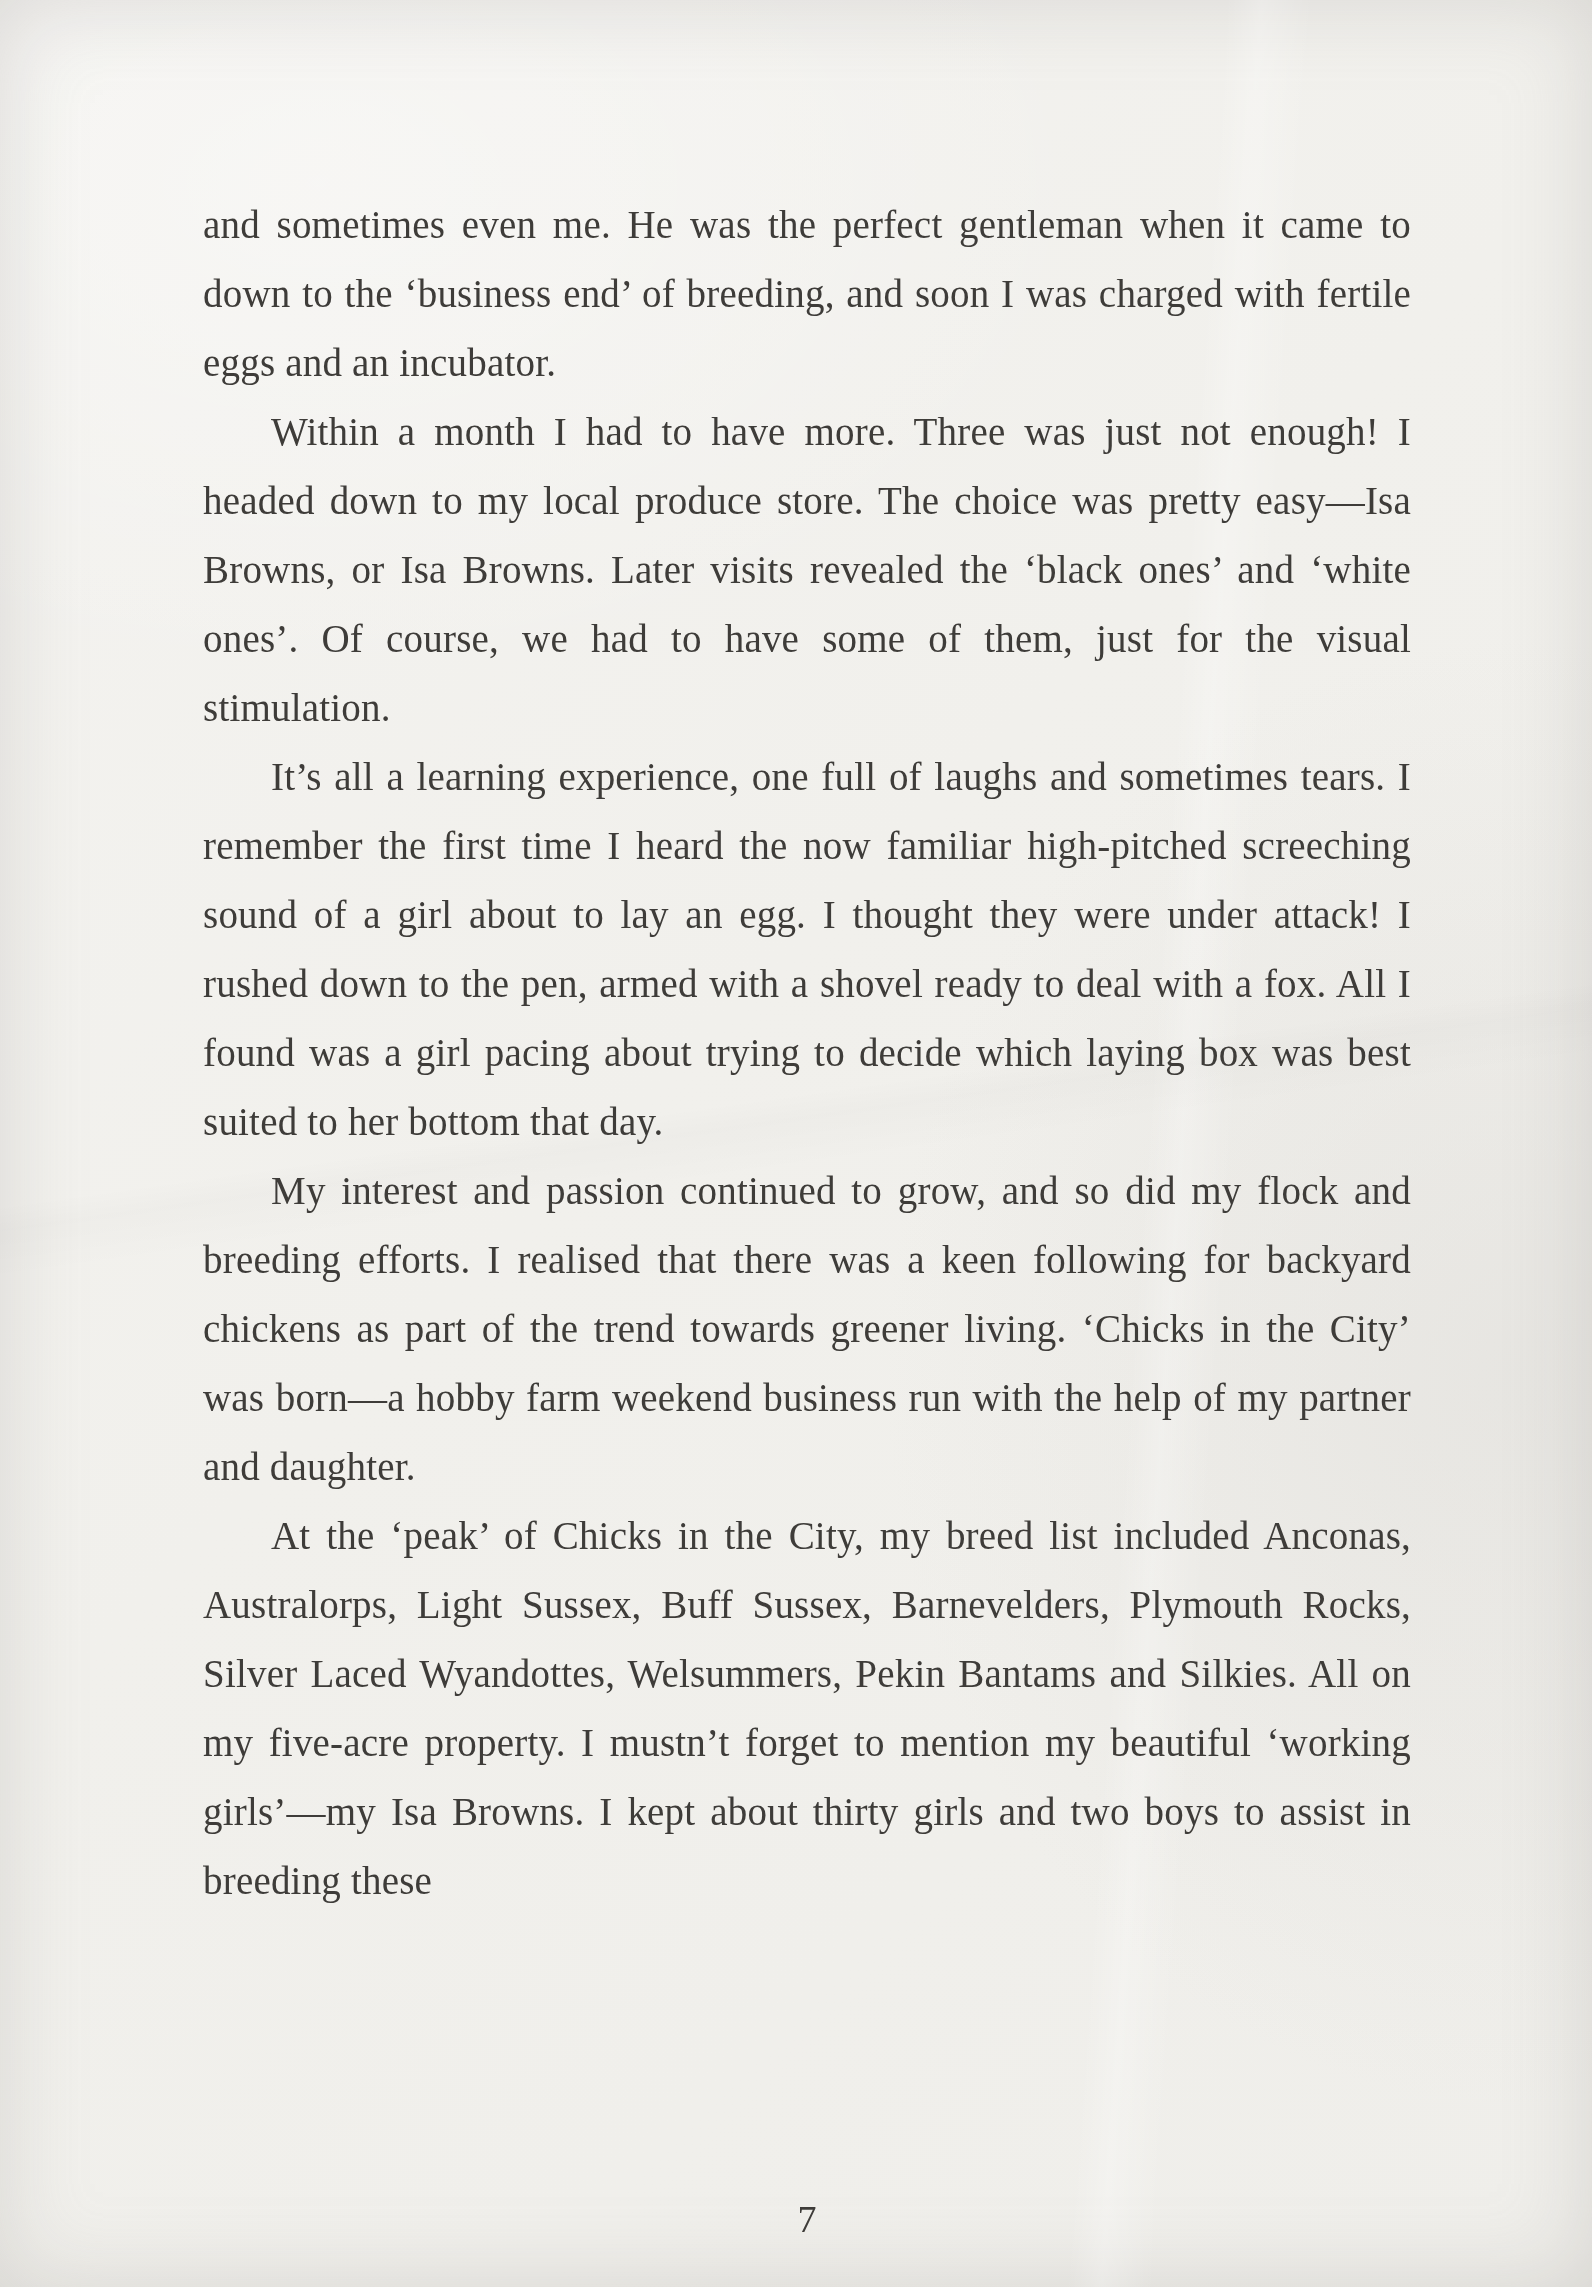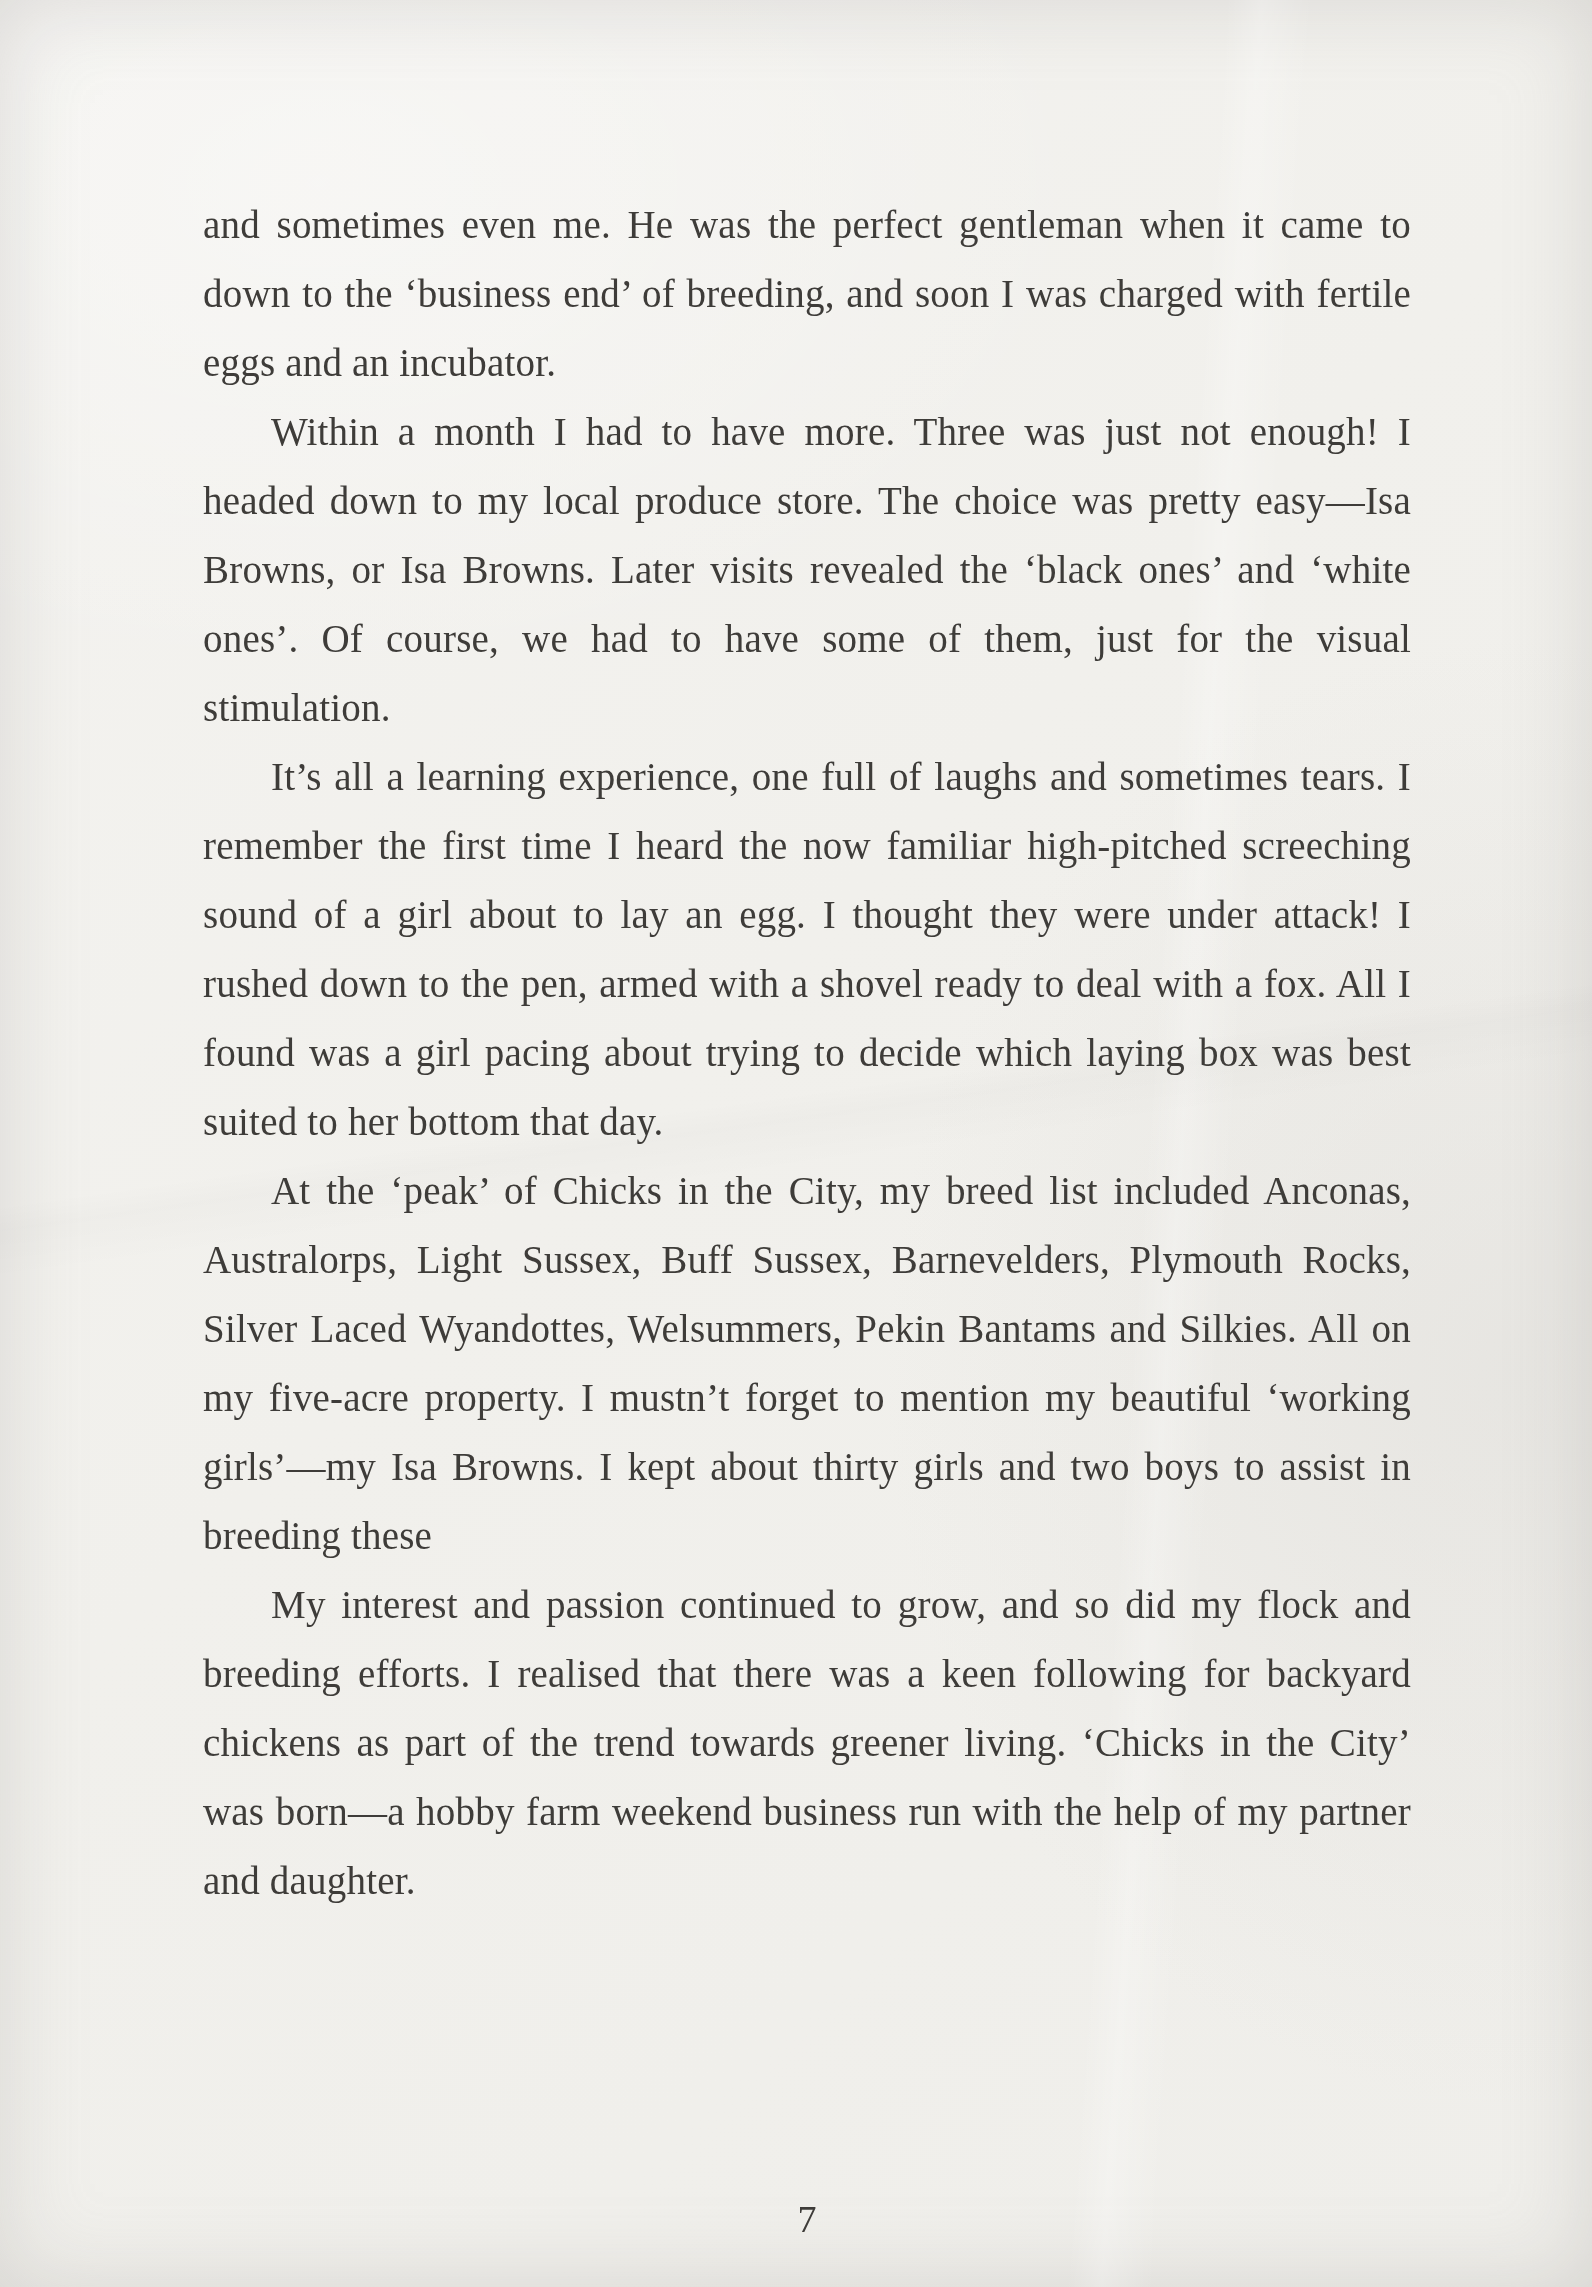--- a/index.html
+++ b/index.html
@@ -62,18 +62,18 @@
   }
 </style>
 </head>
 <body>
 
 <div class="page">
   <div class="text-block">
     <p class="para no-indent">and sometimes even me. He was the perfect gentleman when it came to down to the ‘business end’ of breeding, and soon I was charged with fertile eggs and an incubator.</p>
     <p class="para">Within a month I had to have more. Three was just not enough! I headed down to my local produce store. The choice was pretty easy—Isa Browns, or Isa Browns. Later visits revealed the ‘black ones’ and ‘white ones’. Of course, we had to have some of them, just for the visual stimulation.</p>
     <p class="para">It’s all a learning experience, one full of laughs and sometimes tears. I remember the first time I heard the now familiar high-pitched screeching sound of a girl about to lay an egg. I thought they were under attack! I rushed down to the pen, armed with a shovel ready to deal with a fox. All I found was a girl pacing about trying to decide which laying box was best suited to her bottom that day.</p>
+    <p class="para">My interest and passion continued to grow, and so did my flock and breeding efforts. I realised that there was a keen following for backyard chickens as part of the trend towards greener living. ‘Chicks in the City’ was born—a hobby farm weekend business run with the help of my partner and daughter.</p>
     <p class="para">At the ‘peak’ of Chicks in the City, my breed list included Anconas, Australorps, Light Sussex, Buff Sussex, Barnevelders, Plymouth Rocks, Silver Laced Wyandottes, Welsummers, Pekin Bantams and Silkies. All on my five-acre property. I mustn’t forget to mention my beautiful ‘working girls’—my Isa Browns. I kept about thirty girls and two boys to assist in breeding these</p>
-    <p class="para">My interest and passion continued to grow, and so did my flock and breeding efforts. I realised that there was a keen following for backyard chickens as part of the trend towards greener living. ‘Chicks in the City’ was born—a hobby farm weekend business run with the help of my partner and daughter.</p>
   </div>
   <div class="page-number">7</div>
 </div>
 
 
 </body></html>

